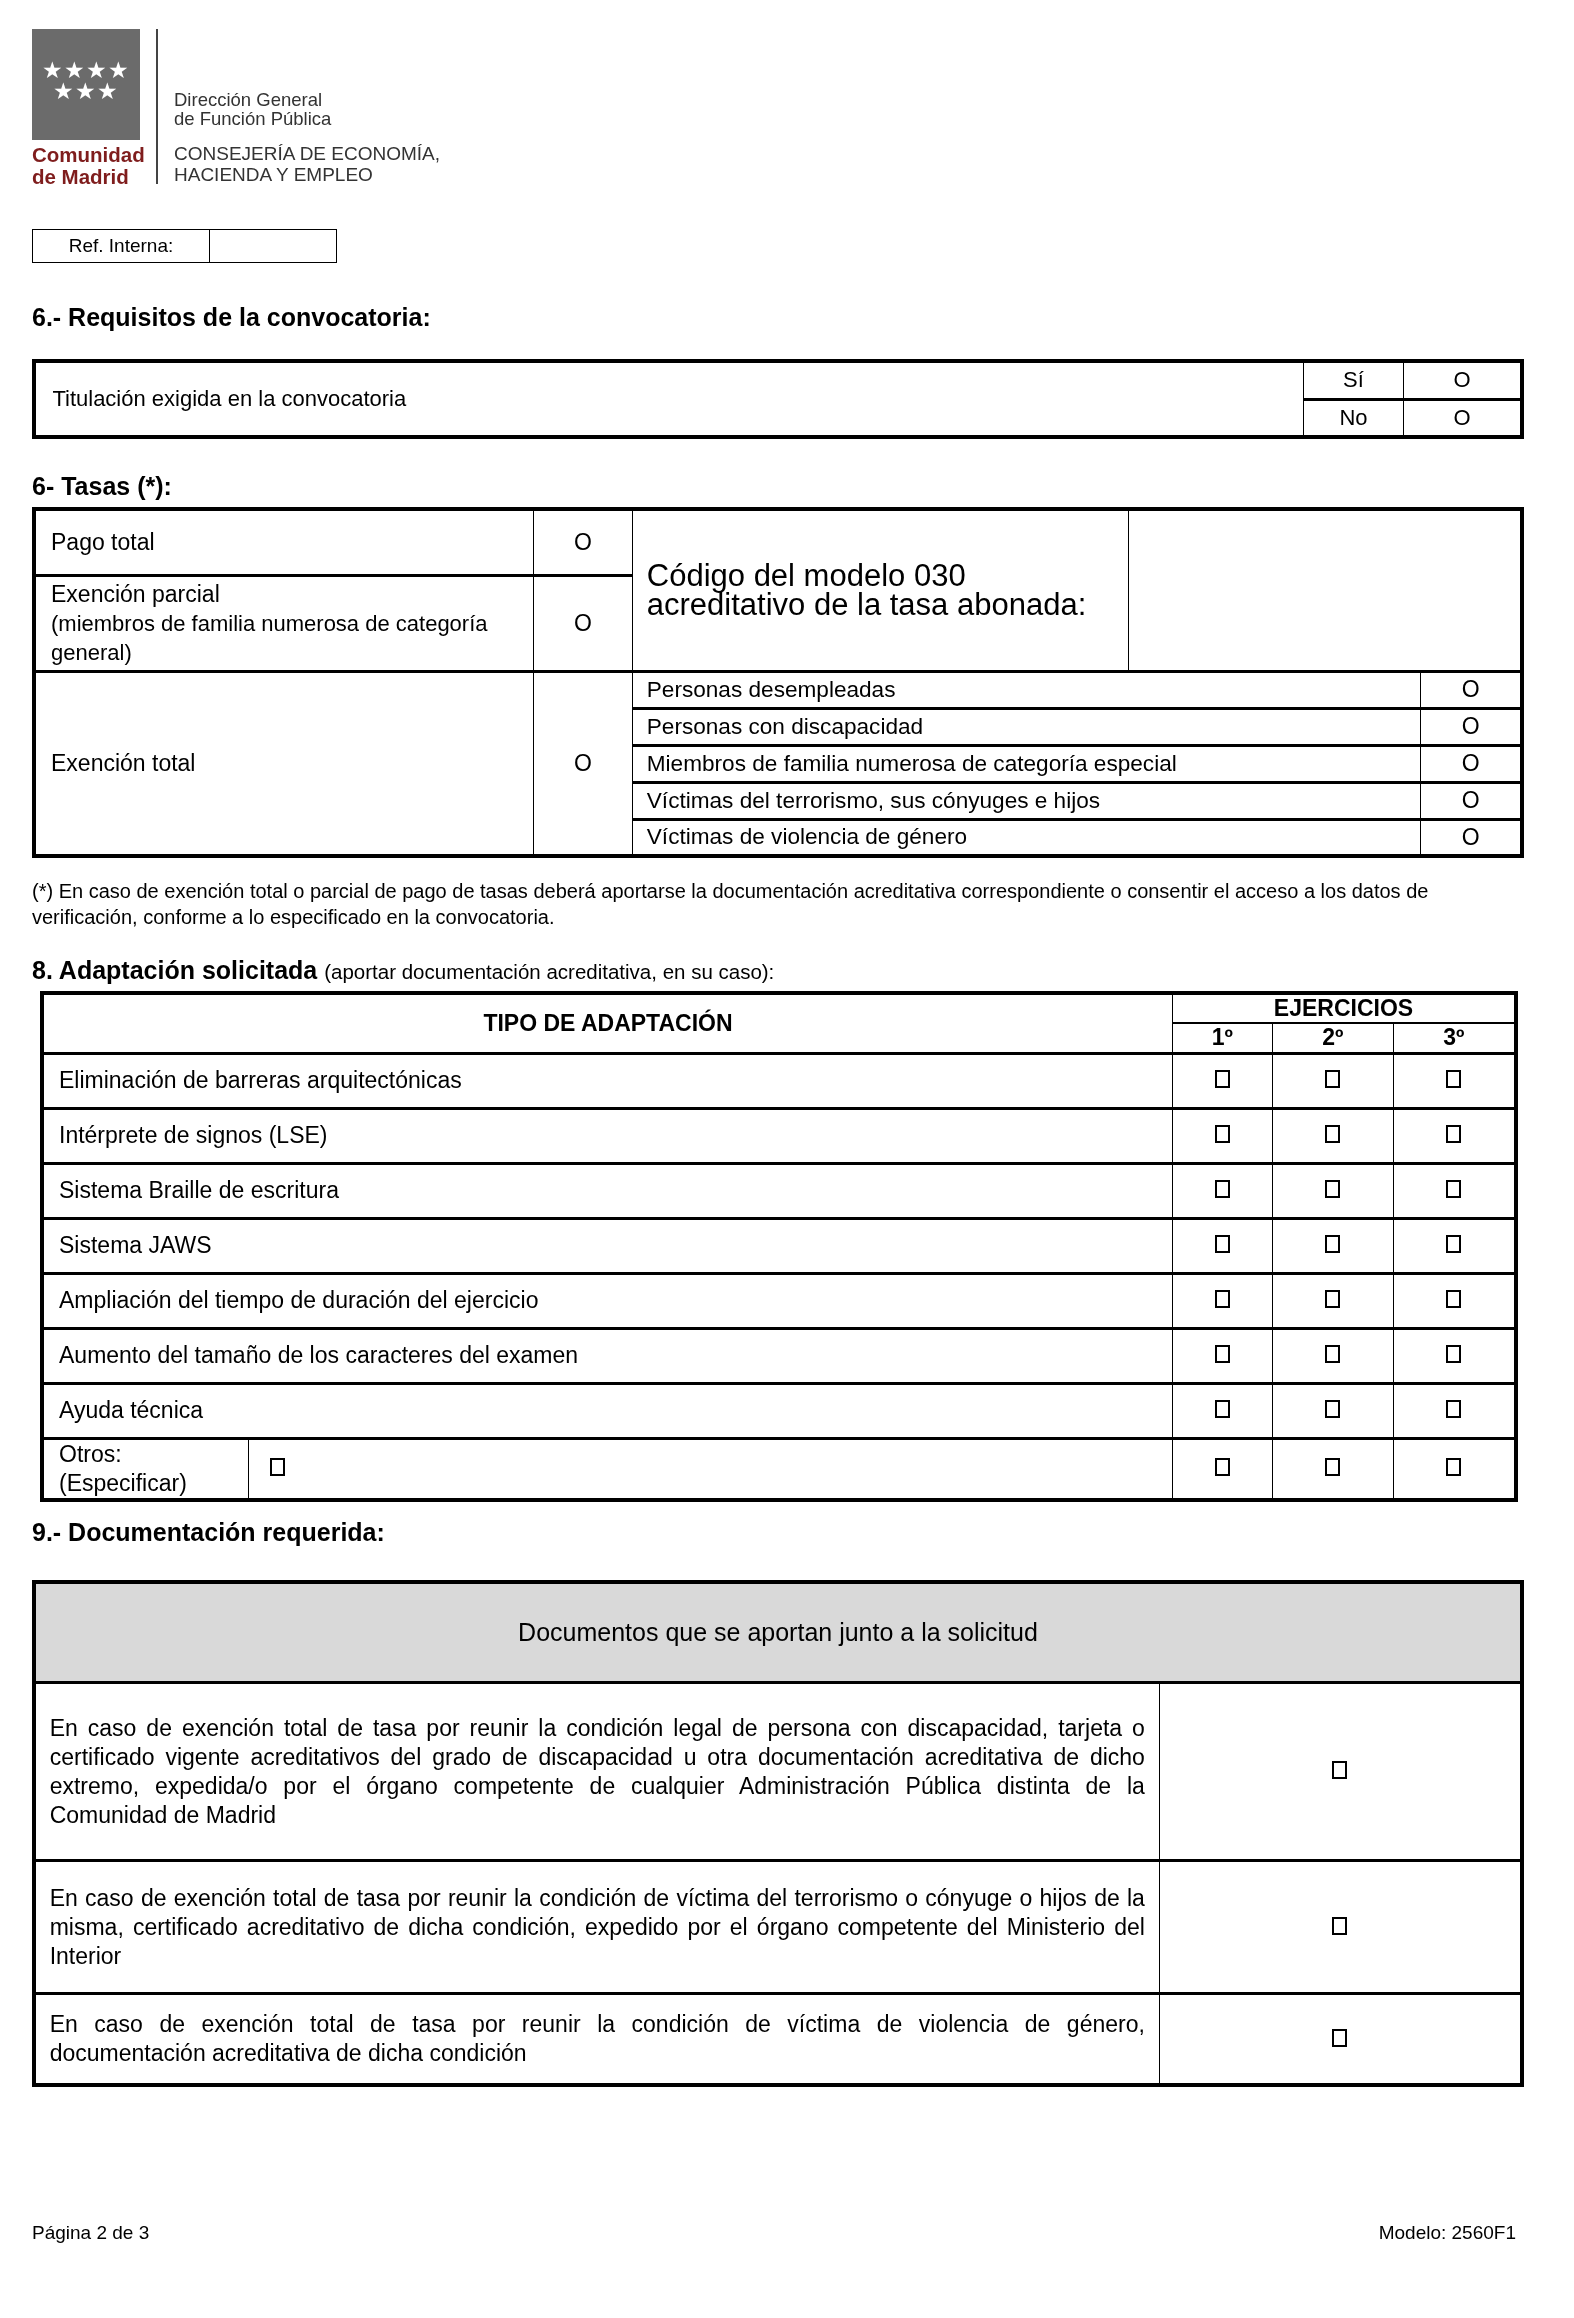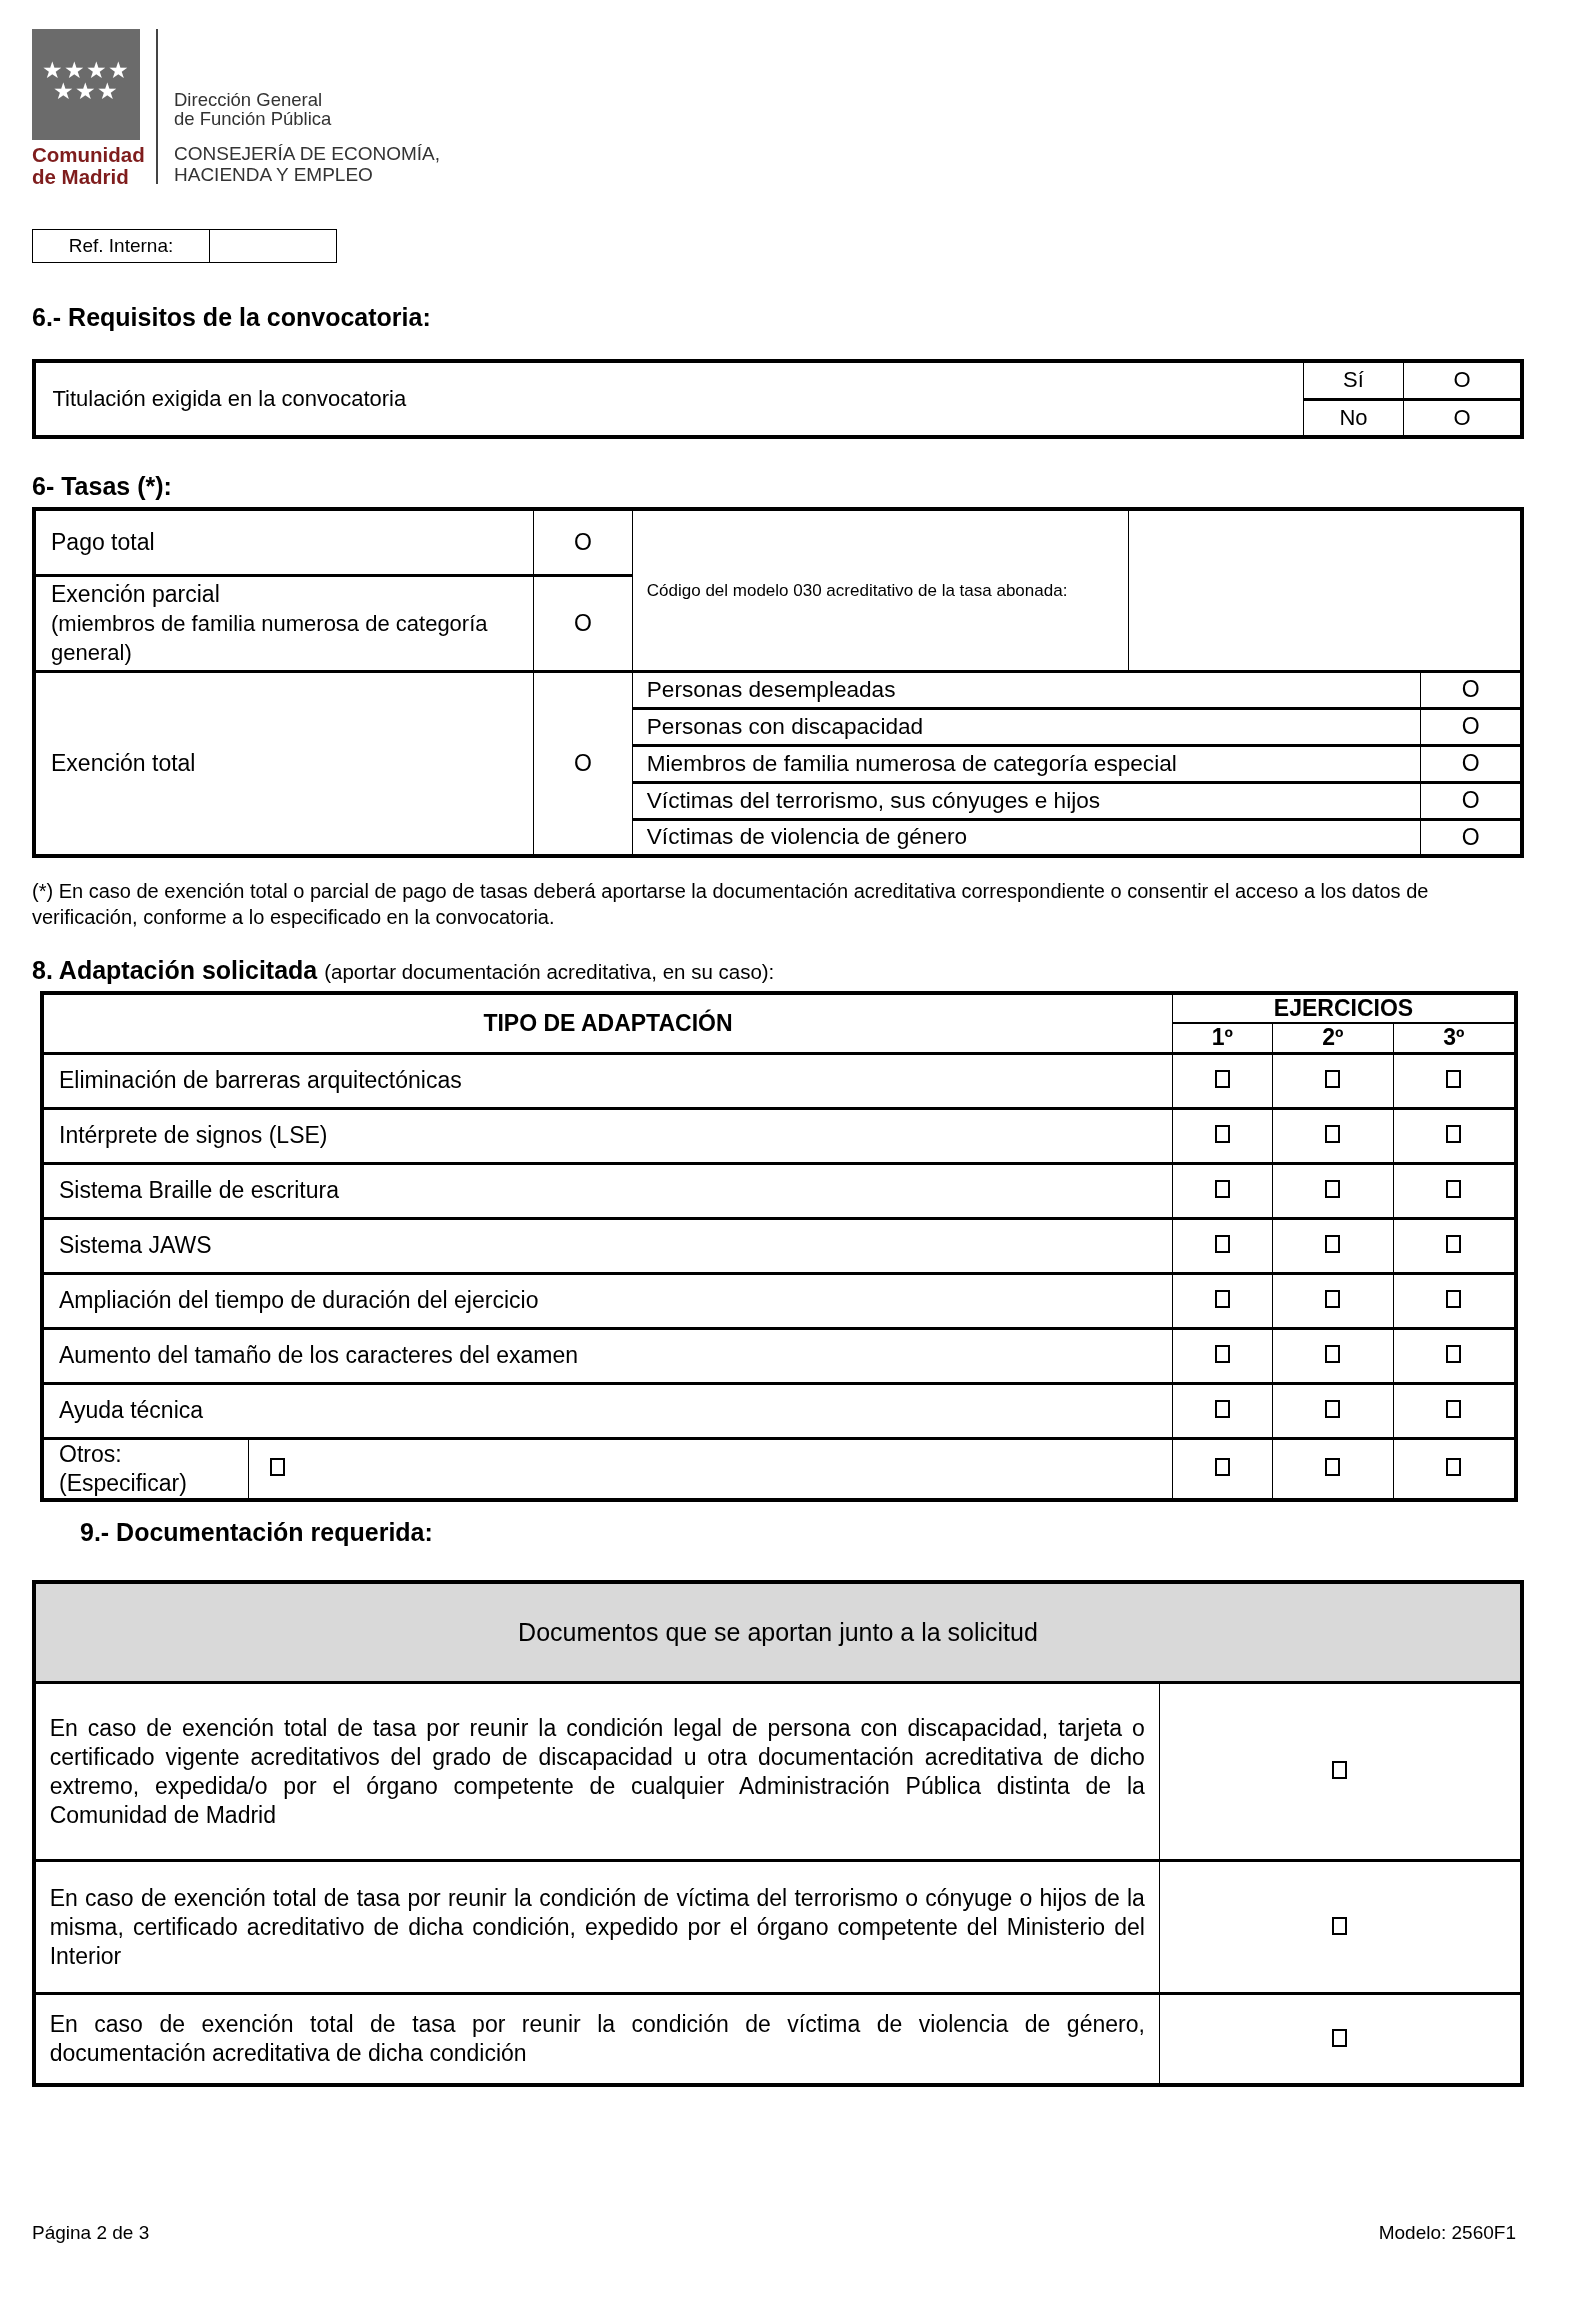--- a/index.html
+++ b/index.html
@@ -79,21 +79,21 @@
       <col style="width:498px">
       <col style="width:99px">
       <col style="width:495px">
       <col style="width:291px">
       <col style="width:101px">
     </colgroup>
   <tbody>
       <tr style="height:66px;">
     <td class="hb" style="padding-left:15px;">Pago total</td>
     <td class="hb circle">O</td>
-    <td rowspan="2" class="hb sub" style="font-size:17px; line-height:29px;">Código del modelo 030 acreditativo de la tasa abonada:</td>
+    <td rowspan="2" class="hb sub" style="font-size:31px; line-height:29px;">Código del modelo 030 acreditativo de la tasa abonada:</td>
     <td rowspan="2" colspan="2" class="hb"></td>
   </tr>
   <tr style="height:96px;">
     <td class="hb" style="padding-left:15px; line-height:29px;">
       <div>Exención parcial</div>
       <div style="font-size:22px;">(miembros de familia numerosa de categoría general)</div>
     </td>
     <td class="hb circle">O</td>
   </tr>
   <tr style="height:37px;">
@@ -186,21 +186,21 @@
   <tr style="height:62px;">
     <td style="padding-left:15px; line-height:29px;">Otros: (Especificar)</td>
     <td style="padding-left:20.5px;"><span class="cbx"></span></td>
     <td style="text-align:center"><span class="cbx"></span></td>
         <td style="text-align:center"><span class="cbx"></span></td>
         <td style="text-align:center"><span class="cbx"></span></td>
   </tr>
 </tbody>
   </table>
 
-<div class="abs sec-h" style="top:1518px;margin-left:48px;">9.-  Documentación requerida:</div>
+<div class="abs sec-h" style="top:1518px;">9.-  Documentación requerida:</div>
 <table class="t9 thick" style="left:32px; top:1580px; width:1492px; height:507px;">
   <colgroup>
       <col style="width:1128px">
       <col style="width:364px">
     </colgroup>
   <tbody>
       <tr style="height:68px;">
         <td colspan="2" style="background:#d9d9d9; text-align:center; font-size:25px;">Documentos que se aportan junto a la solicitud</td>
       </tr>
   <tr style="height:120px;">

